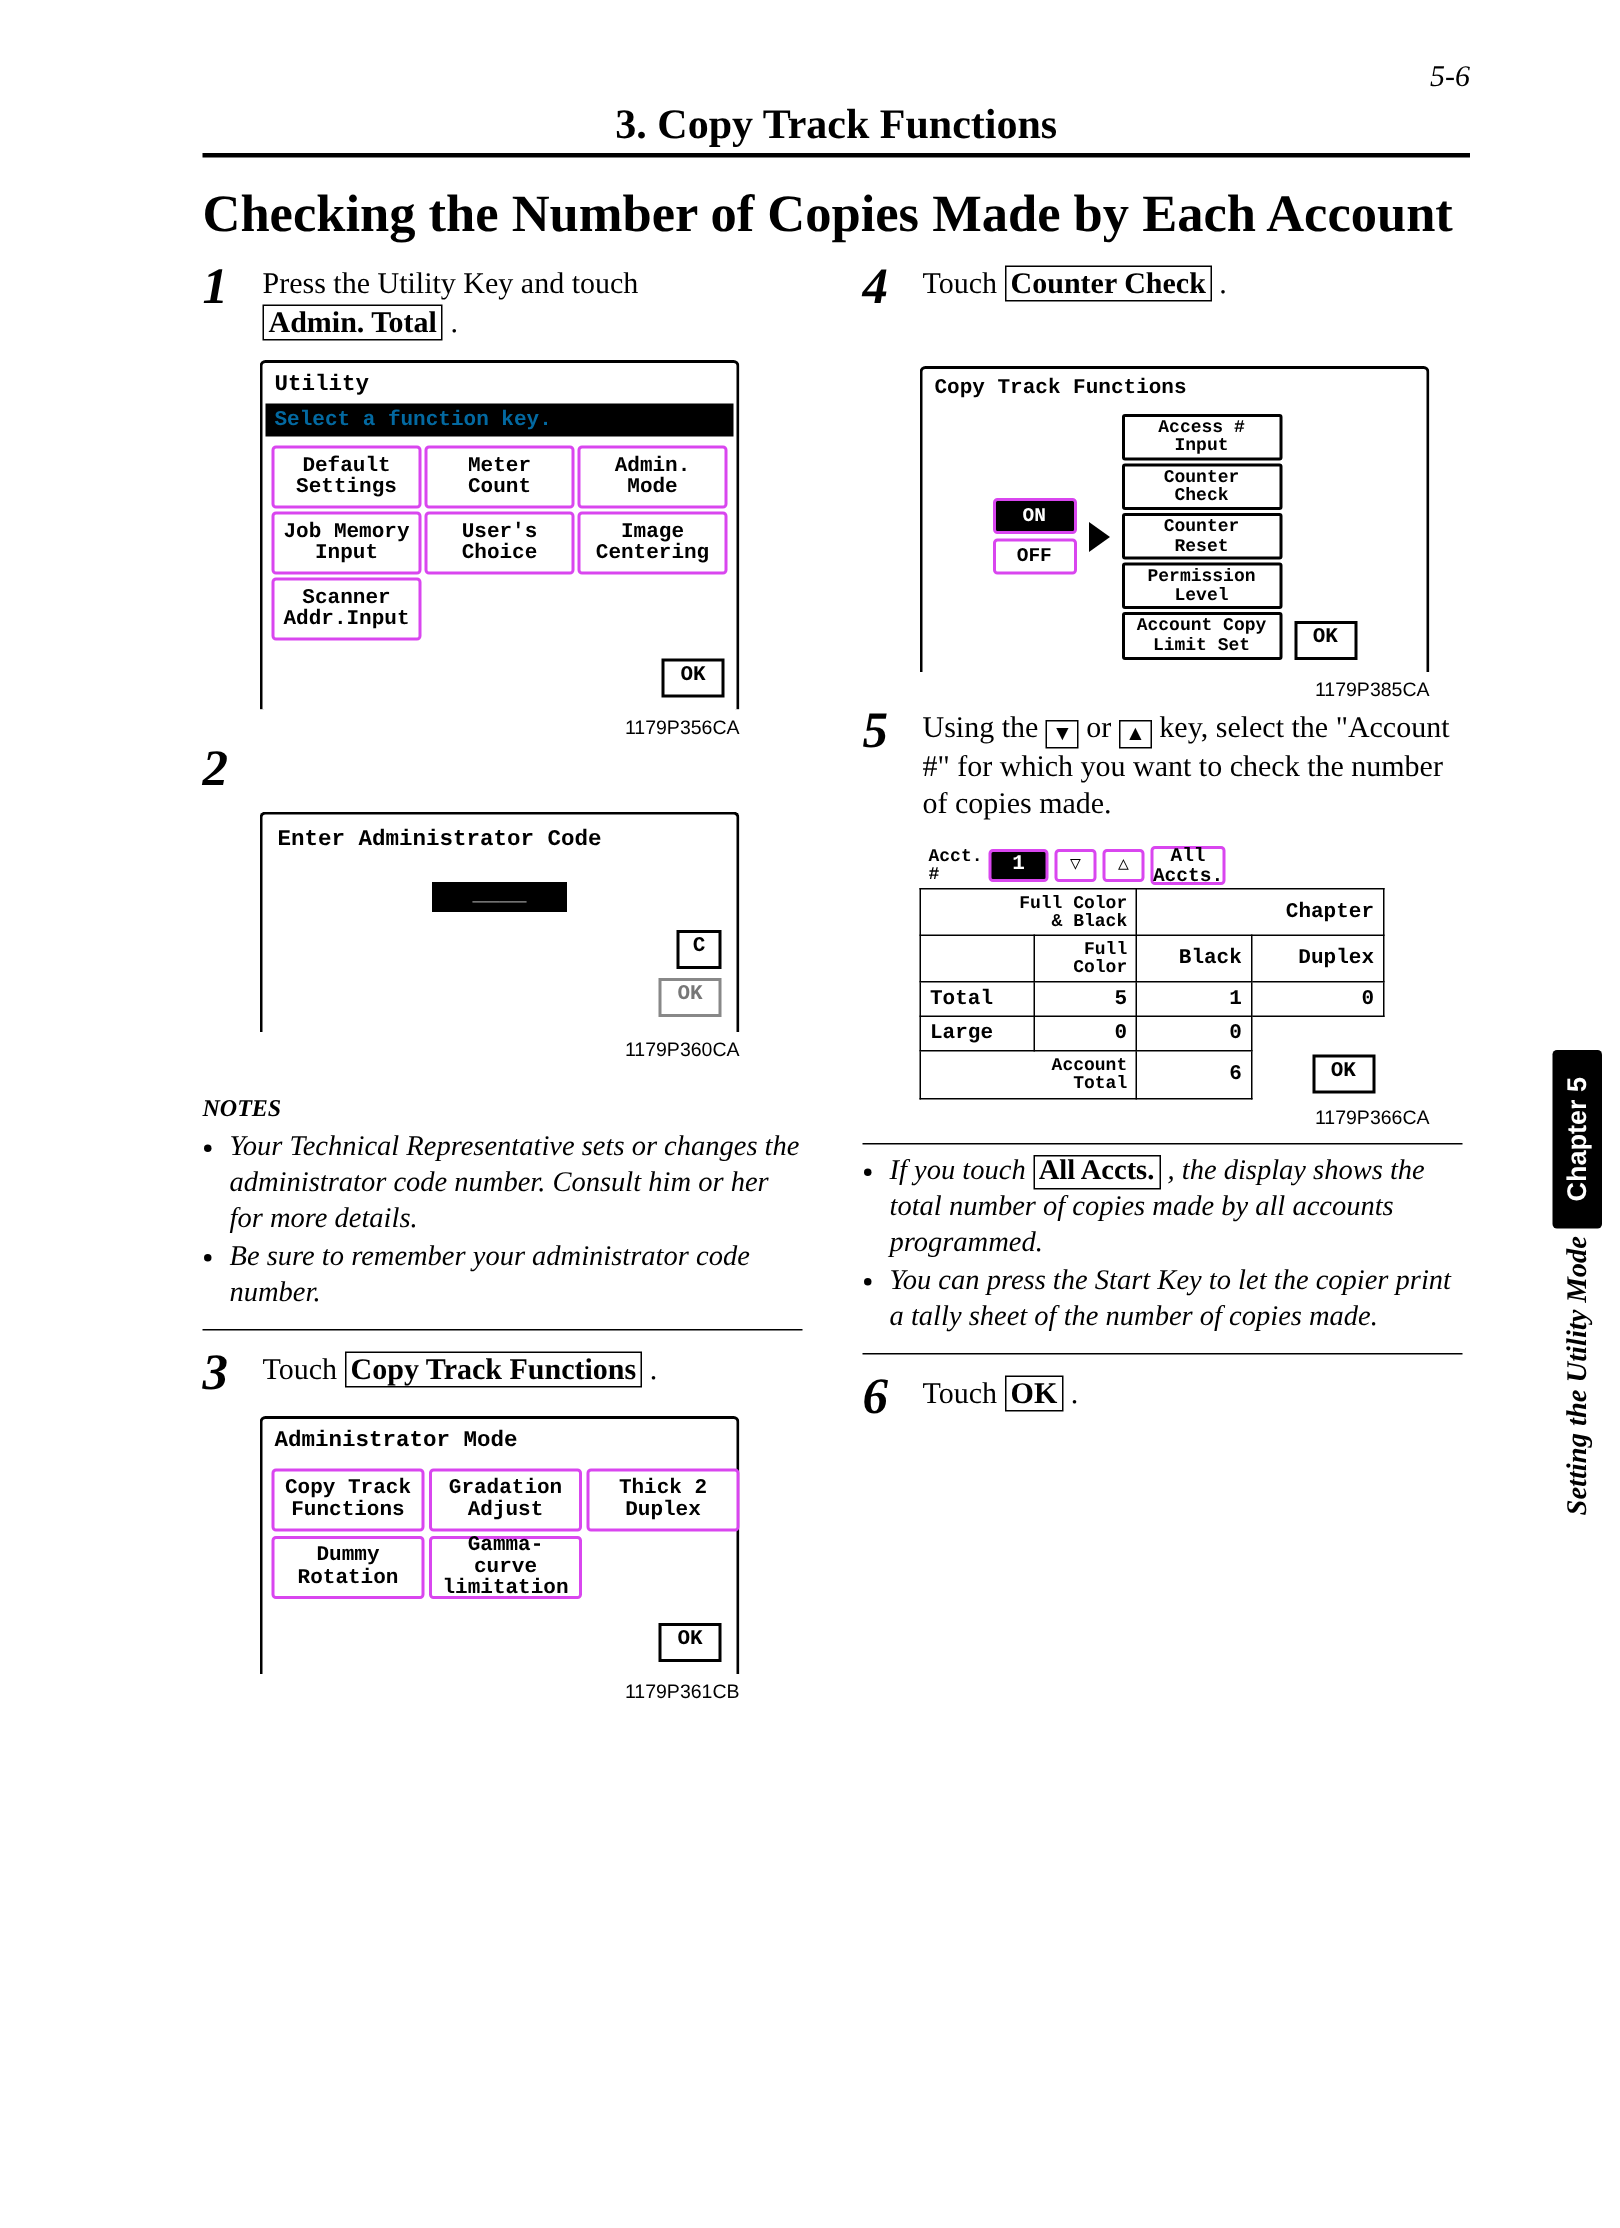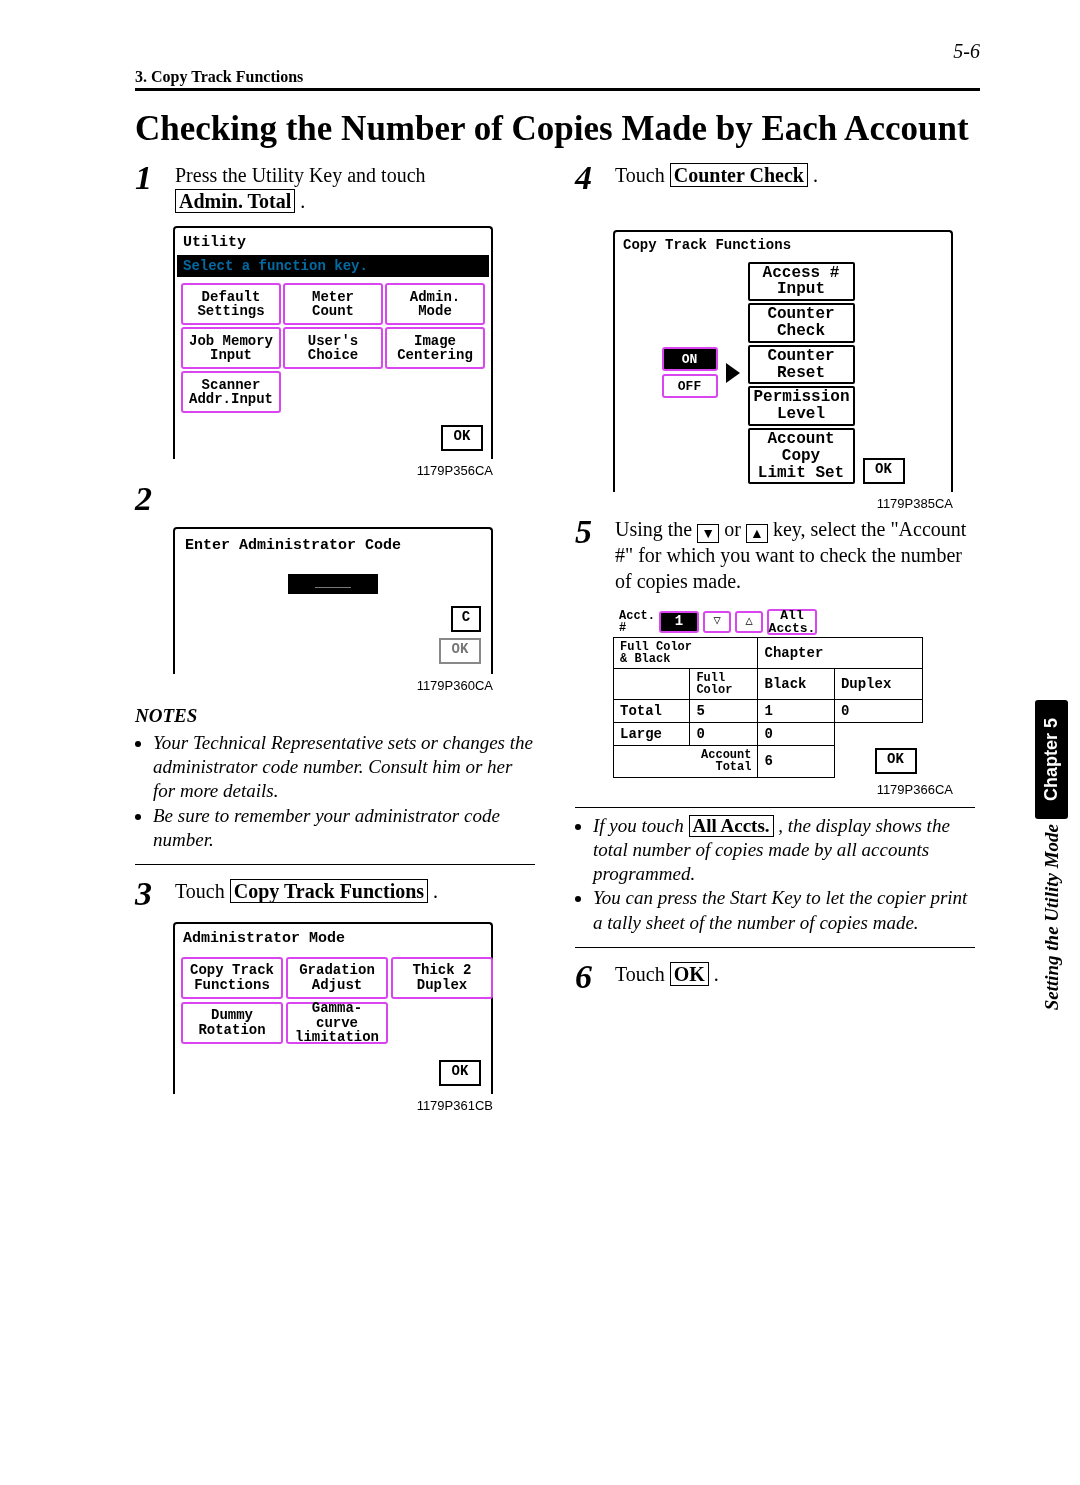--- a/index.html
+++ b/index.html
@@ -16,22 +16,22 @@
     padding: 40px 100px 0 135px;
     position: relative;
   }
   .page-num {
     text-align: right;
     font-style: italic;
     font-size: 20px;
     margin-bottom: 5px;
   }
   .header-line {
-    text-align: left;
-    font-size: 16px;
+    text-align: center;
+    font-size: 28px;
     font-weight: bold;
     border-bottom: 3px solid #000;
     padding-bottom: 2px;
     margin-bottom: 15px;
   }
   h1.main-title {
     font-size: 35px;
     font-weight: bold;
     margin: 18px 0 8px 0;
   }
@@ -73,22 +73,22 @@
     width: 20px;
     height: 17px;
     text-align: center;
     vertical-align: -2px;
     line-height: 17px;
     font-size: 14px;
   }
   .notes-title {
     font-weight: bold;
     font-style: italic;
-    font-size: 19px;
-    margin-top: 12px;
+    font-size: 16px;
+    margin-top: 24px;
   }
   .tips-title{
     font-weight:bold;
     font-style:italic;
     font-size:20px;
     margin-top:2px;
   }
   ul.notes {
     font-style: italic;
     font-size: 19px;
@@ -160,23 +160,23 @@
     grid-template-columns:repeat(3,100px);
     gap:2px;
     padding:6px 4px;
   }
   .utility-grid .soft-btn{height:42px;font-size:14px;}
   .admin-grid{display:grid;grid-template-columns:repeat(3,102px);gap:3px;padding:6px 4px;}
   .admin-grid .soft-btn{height:42px;font-size:14px;}
   .onoff{display:flex;flex-direction:column;gap:3px;}
   .track-panel{display:flex;gap:8px;padding:6px;justify-content:center;align-items:center;}
   .track-options{display:flex;flex-direction:column;gap:2px;}
-  .track-options .mini{border:2px solid #000;border-radius:2px;font-size:16px;padding:1px 4px;text-align:center;width:95px;line-height:1.05;}
+  .track-options .mini{border:2px solid #000;border-radius:2px;font-size:12px;padding:1px 4px;text-align:center;width:95px;line-height:1.05;}
   .counter-table{border-collapse:collapse;width:310px;margin-left:0;}
-  .counter-table td{border:1px solid #000;font-family:"Courier New",monospace;font-size:14px;font-weight:bold;padding:3px 6px;text-align:left;}
+  .counter-table td{border:1px solid #000;font-family:"Courier New",monospace;font-size:14px;font-weight:bold;padding:3px 6px;text-align:right;}
   .ct-head{background:#fff;}
   .sidebar {
     position: absolute;
     right: 12px;
     top: 700px;
     display:flex;
     flex-direction:column;
     align-items:center;
     gap:5px;
   }

